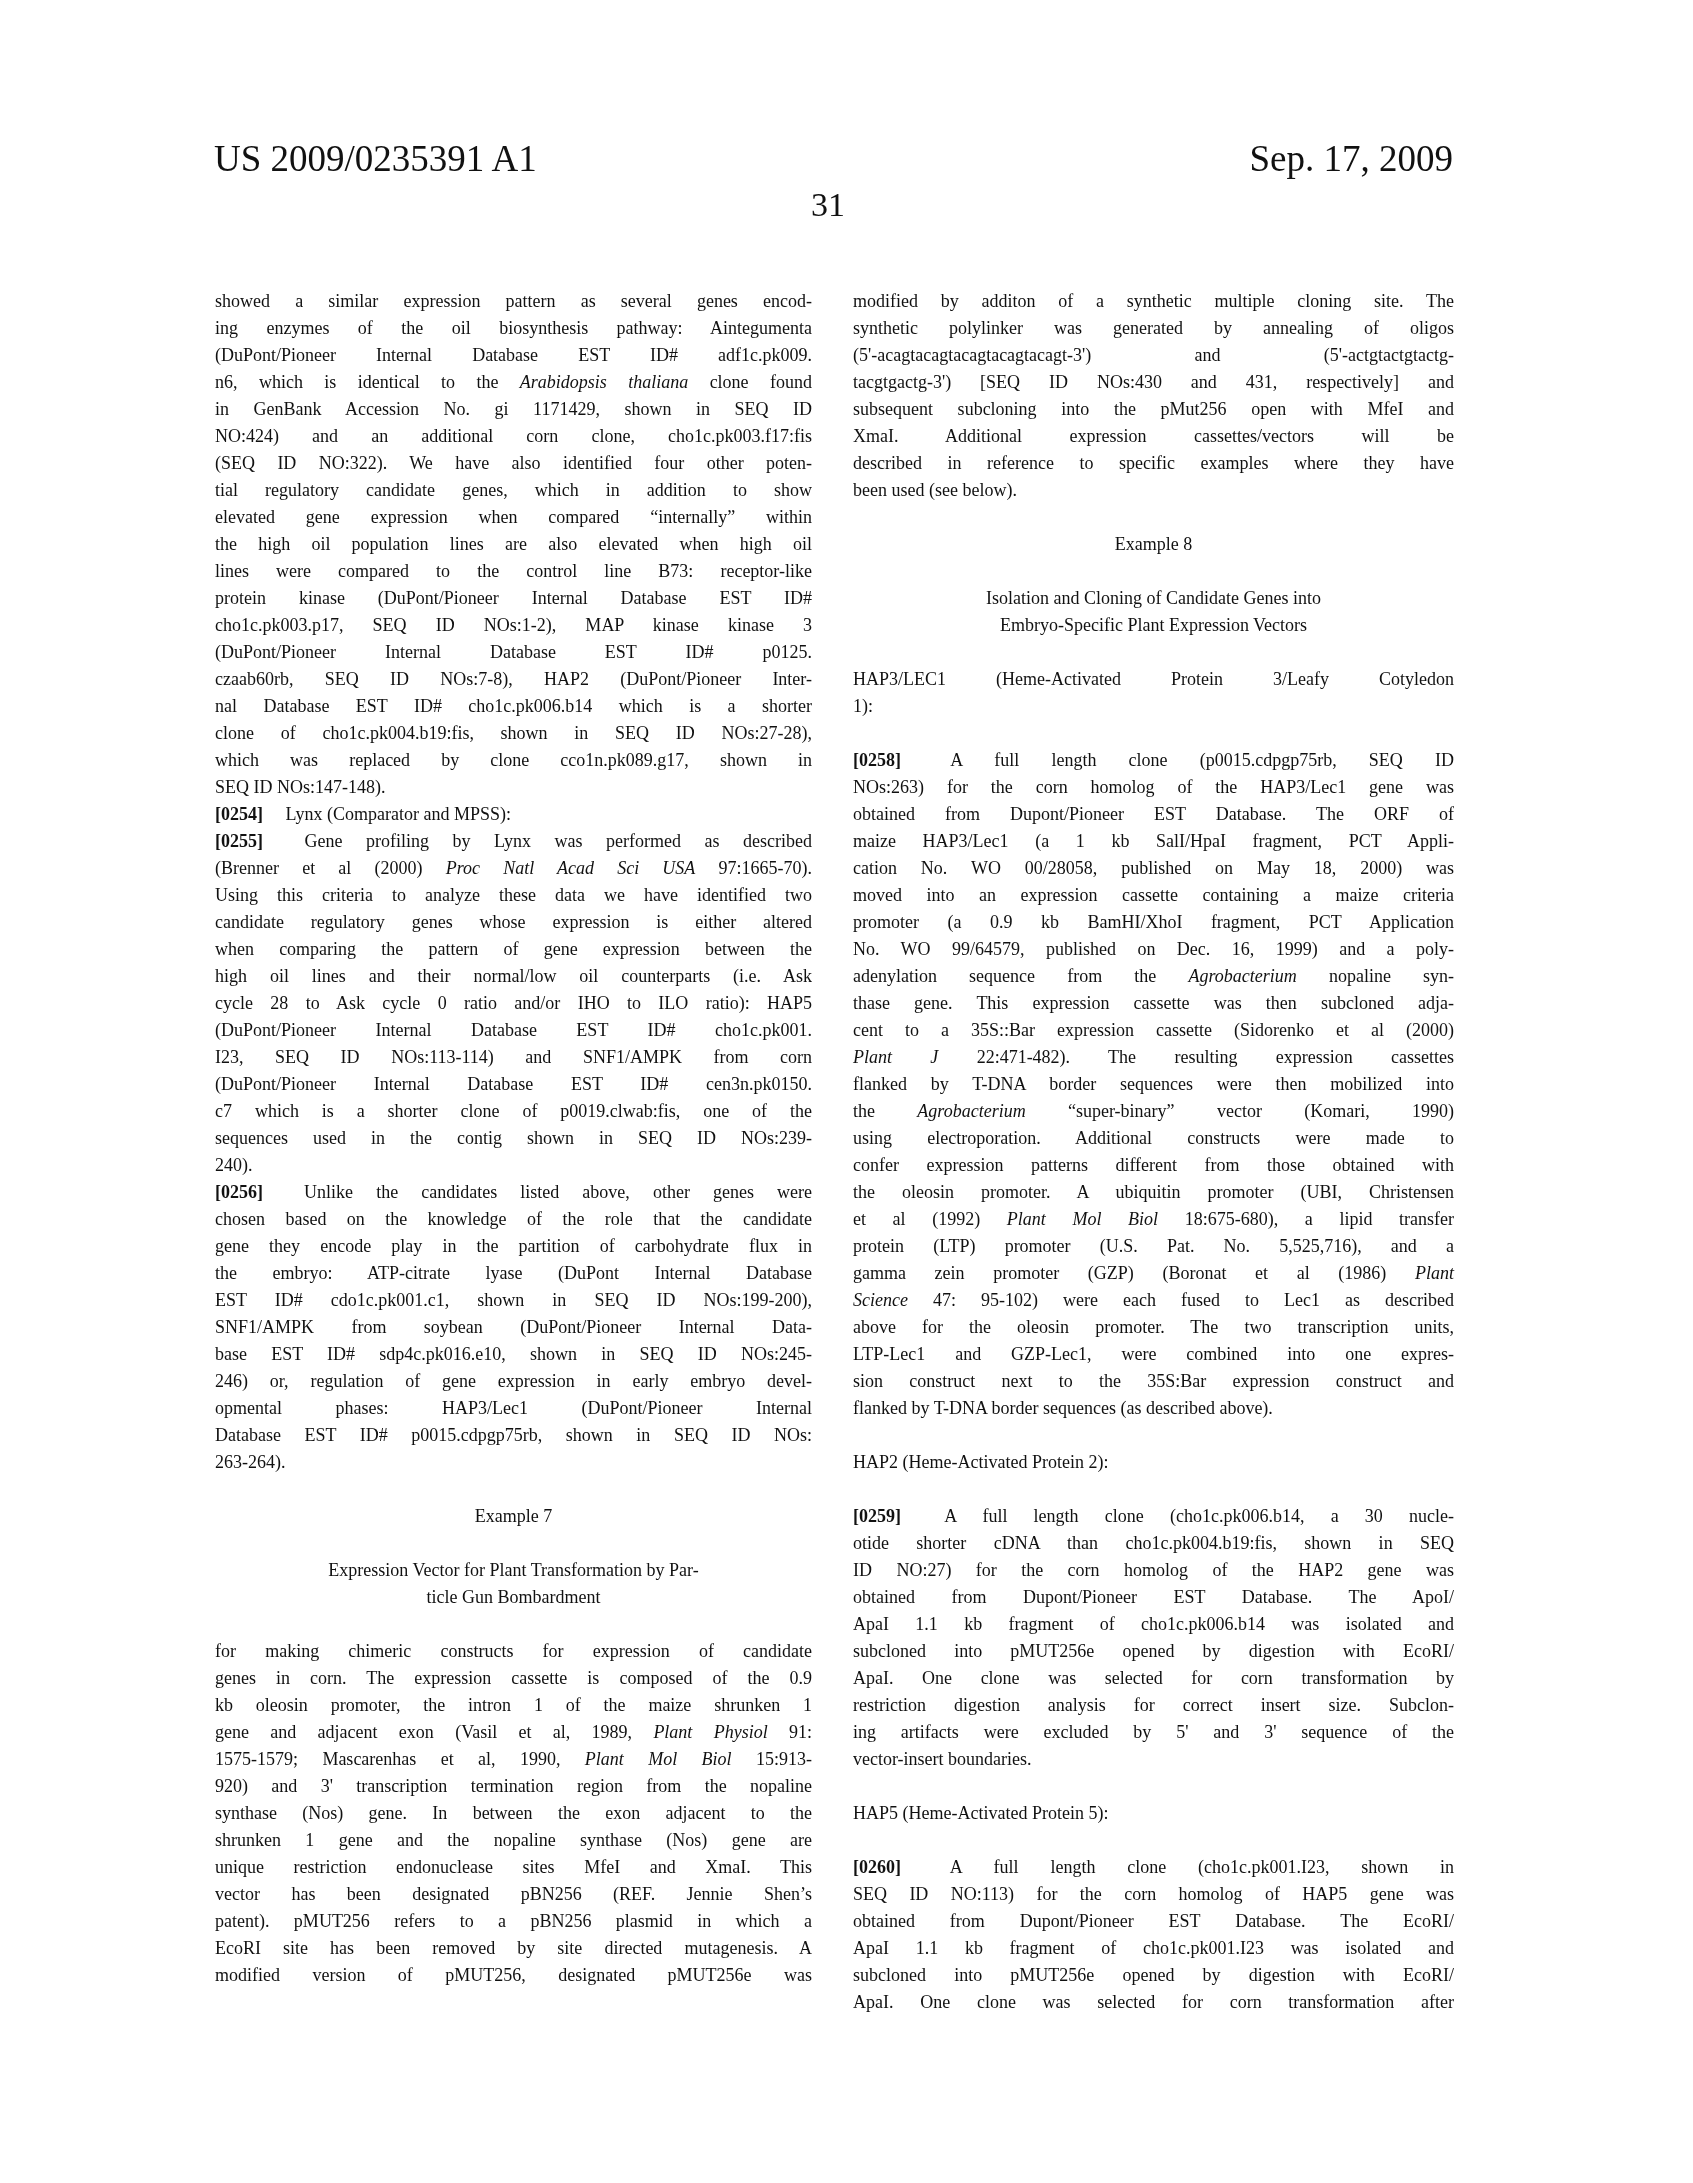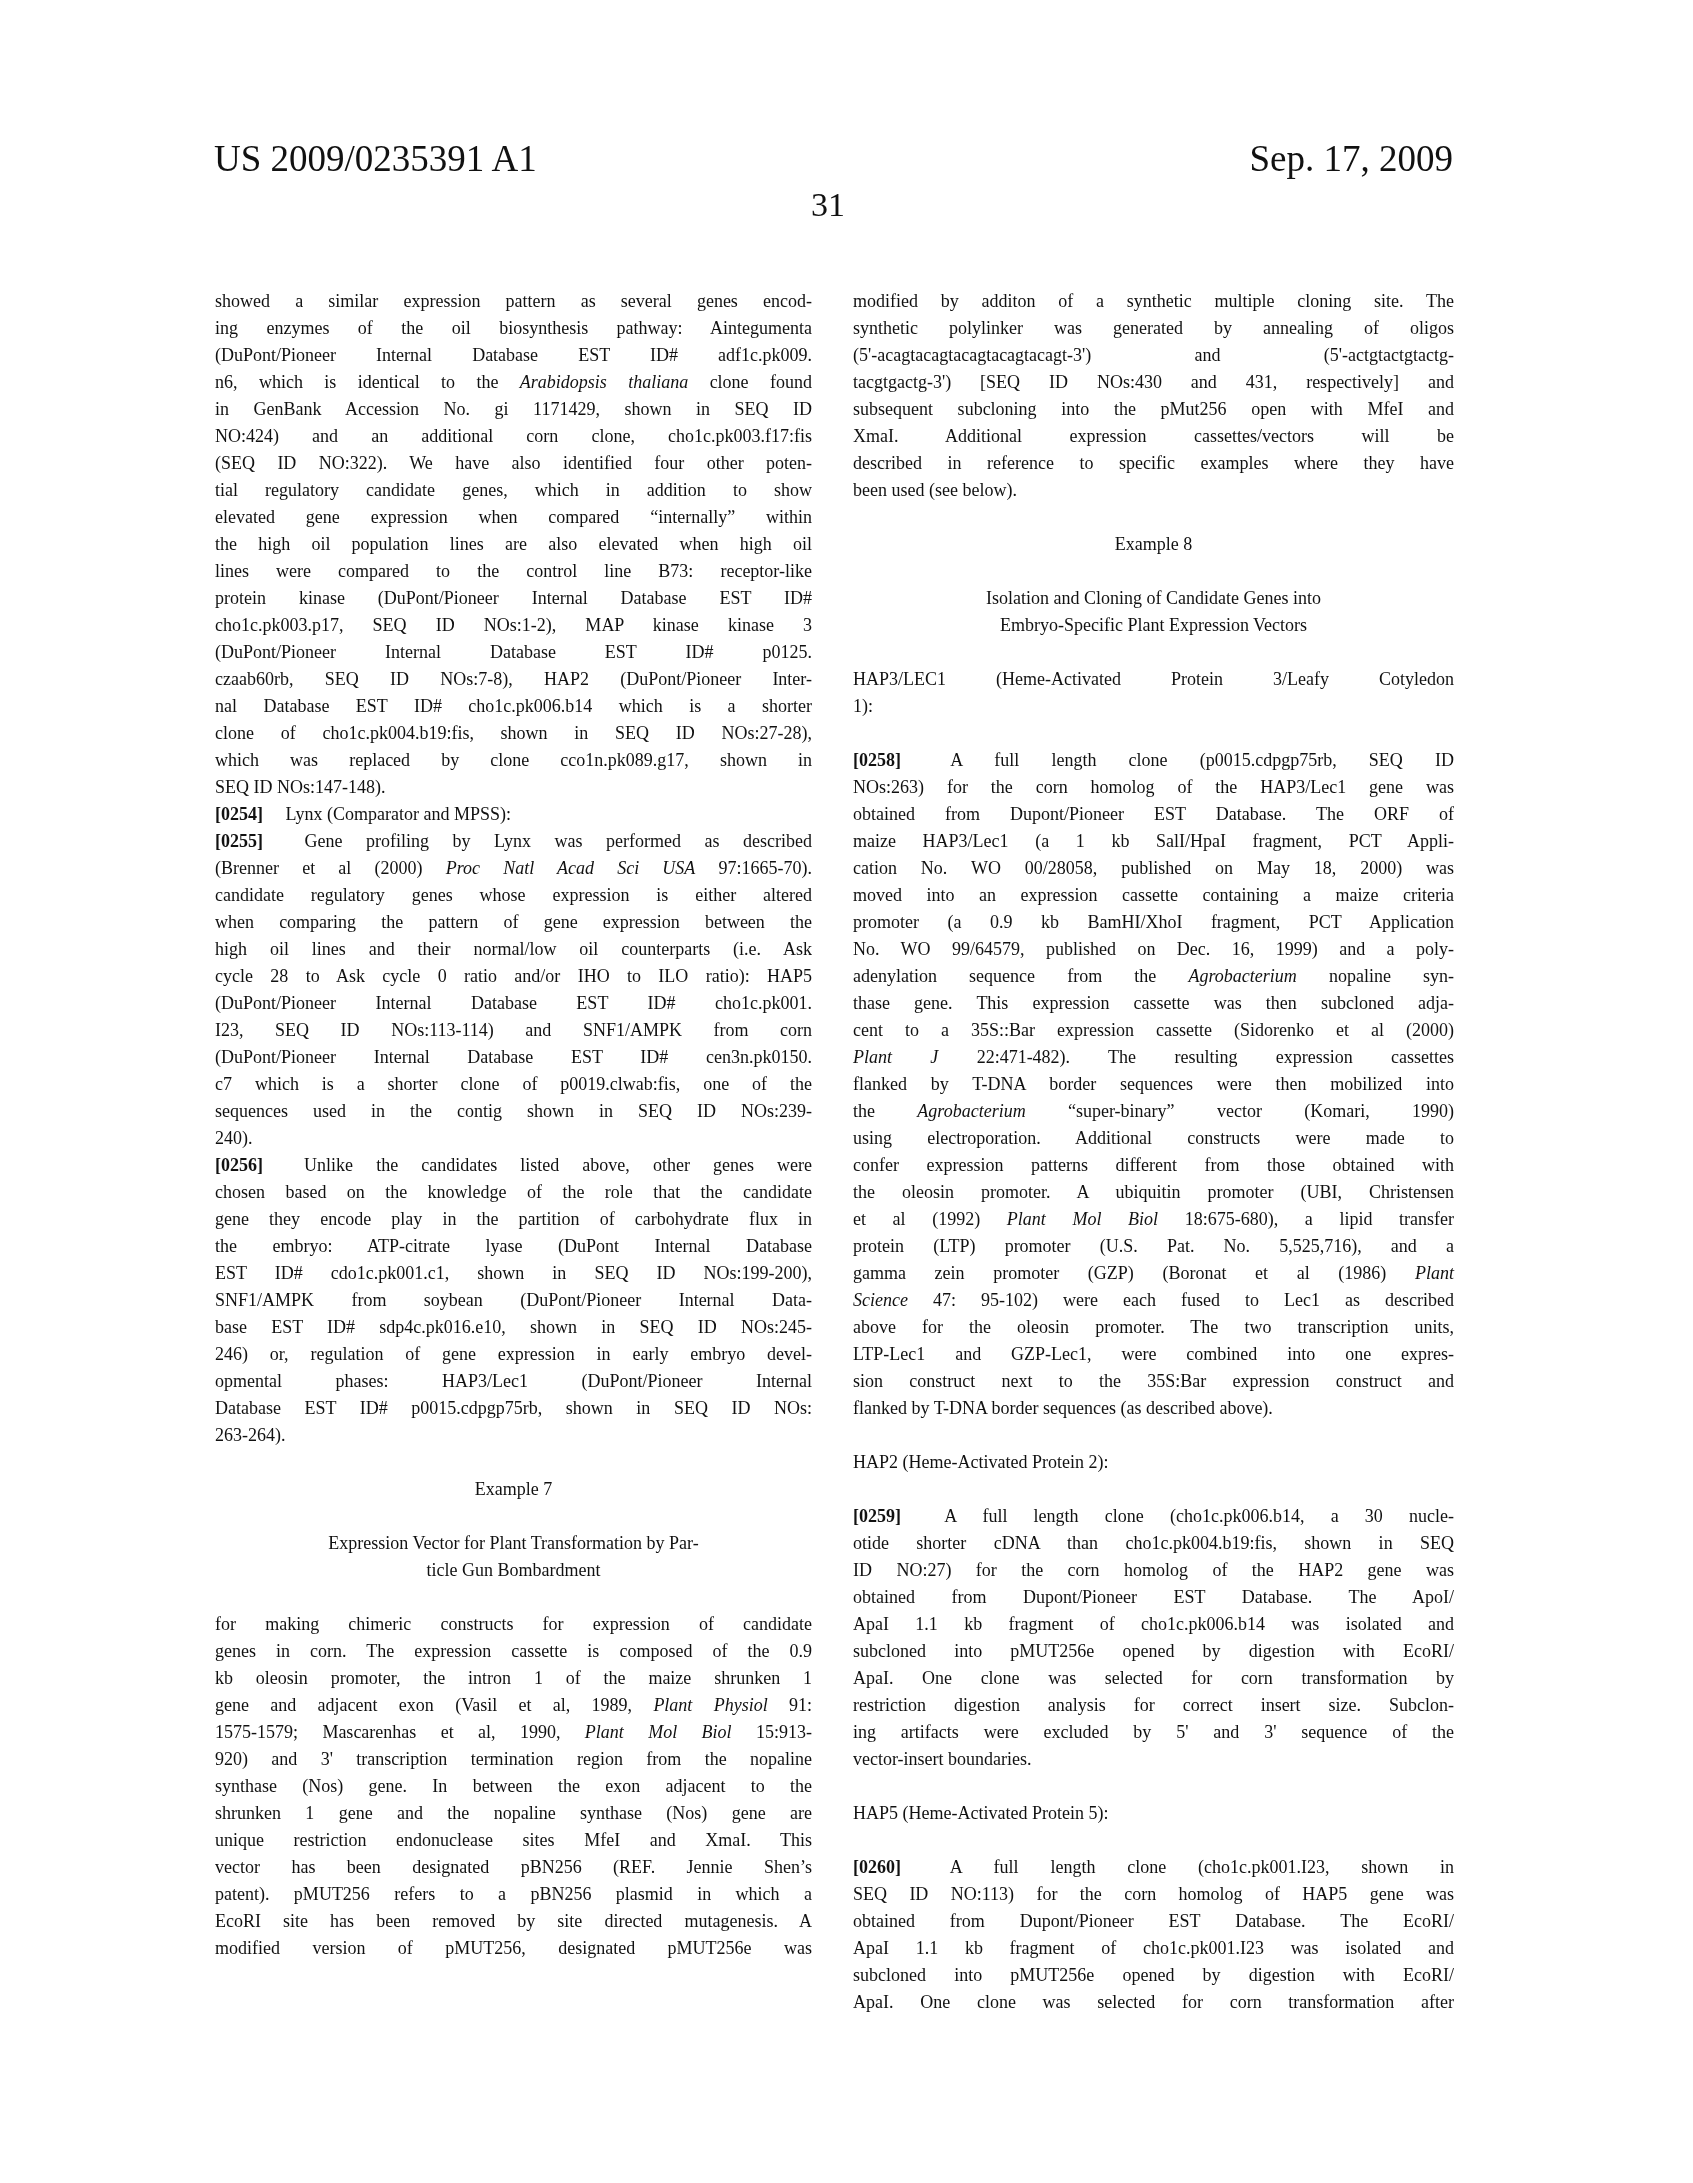--- a/index.html
+++ b/index.html
@@ -45,20 +45,21 @@
     <div class="ln"><span>cho1c.pk003.p17, SEQ ID NOs:1-2), MAP kinase kinase 3</span></div>
     <div class="ln"><span>(DuPont/Pioneer Internal Database EST ID# p0125.</span></div>
     <div class="ln"><span>czaab60rb, SEQ ID NOs:7-8), HAP2 (DuPont/Pioneer Inter-</span></div>
     <div class="ln"><span>nal Database EST ID# cho1c.pk006.b14 which is a shorter</span></div>
     <div class="ln"><span>clone of cho1c.pk004.b19:fis, shown in SEQ ID NOs:27-28),</span></div>
     <div class="ln"><span>which was replaced by clone cco1n.pk089.g17, shown in</span></div>
     <div class="ln last"><span>SEQ ID NOs:147-148).</span></div>
     <div class="ln last"><b class="pnum">[0254]</b><span>  Lynx (Comparator and MPSS):</span></div>
     <div class="ln"><b class="pnum">[0255]</b><span>  Gene profiling by Lynx was performed as described</span></div>
     <div class="ln"><span>(Brenner et al (2000) </span><i>Proc Natl Acad Sci USA</i><span> 97:1665-70).</span></div>
+    <div class="ln"><span>Using this criteria to analyze these data we have identified two</span></div>
     <div class="ln"><span>candidate regulatory genes whose expression is either altered</span></div>
     <div class="ln"><span>when comparing the pattern of gene expression between the</span></div>
     <div class="ln"><span>high oil lines and their normal/low oil counterparts (i.e. Ask</span></div>
     <div class="ln"><span>cycle 28 to Ask cycle 0 ratio and/or IHO to ILO ratio): HAP5</span></div>
     <div class="ln"><span>(DuPont/Pioneer Internal Database EST ID# cho1c.pk001.</span></div>
     <div class="ln"><span>I23, SEQ ID NOs:113-114) and SNF1/AMPK from corn</span></div>
     <div class="ln"><span>(DuPont/Pioneer Internal Database EST ID# cen3n.pk0150.</span></div>
     <div class="ln"><span>c7 which is a shorter clone of p0019.clwab:fis, one of the</span></div>
     <div class="ln"><span>sequences used in the contig shown in SEQ ID NOs:239-</span></div>
     <div class="ln last"><span>240).</span></div>

